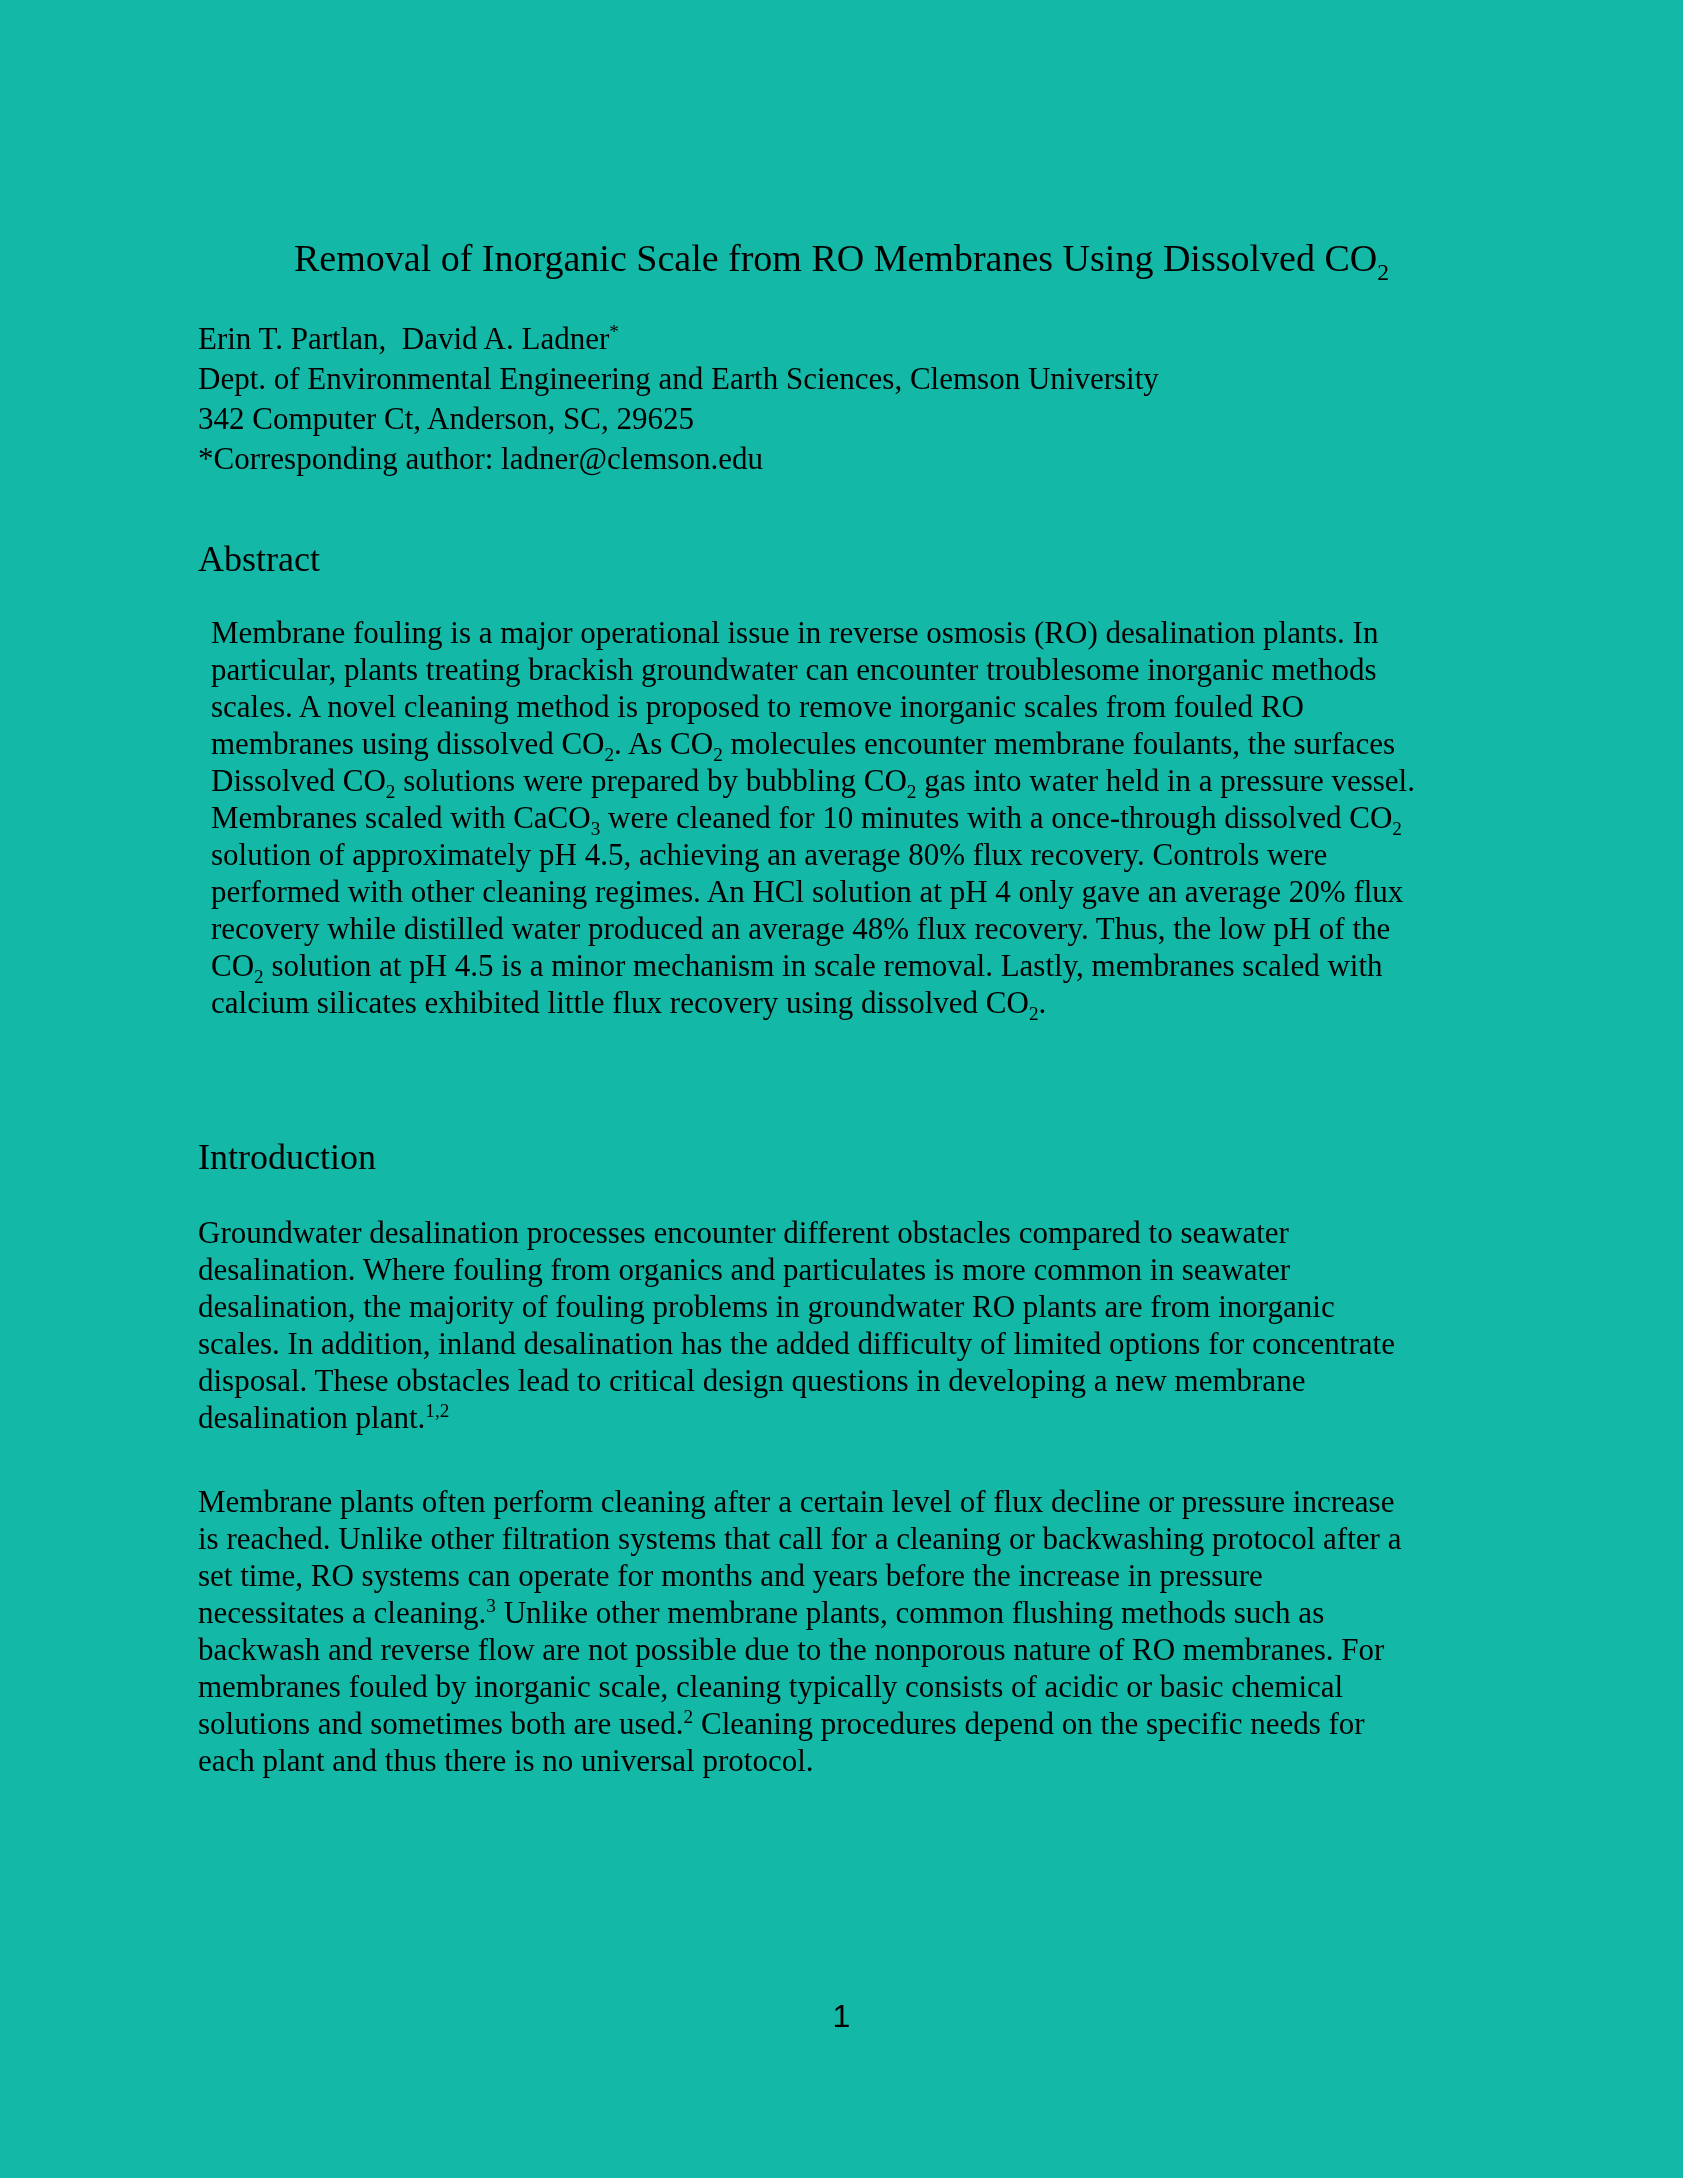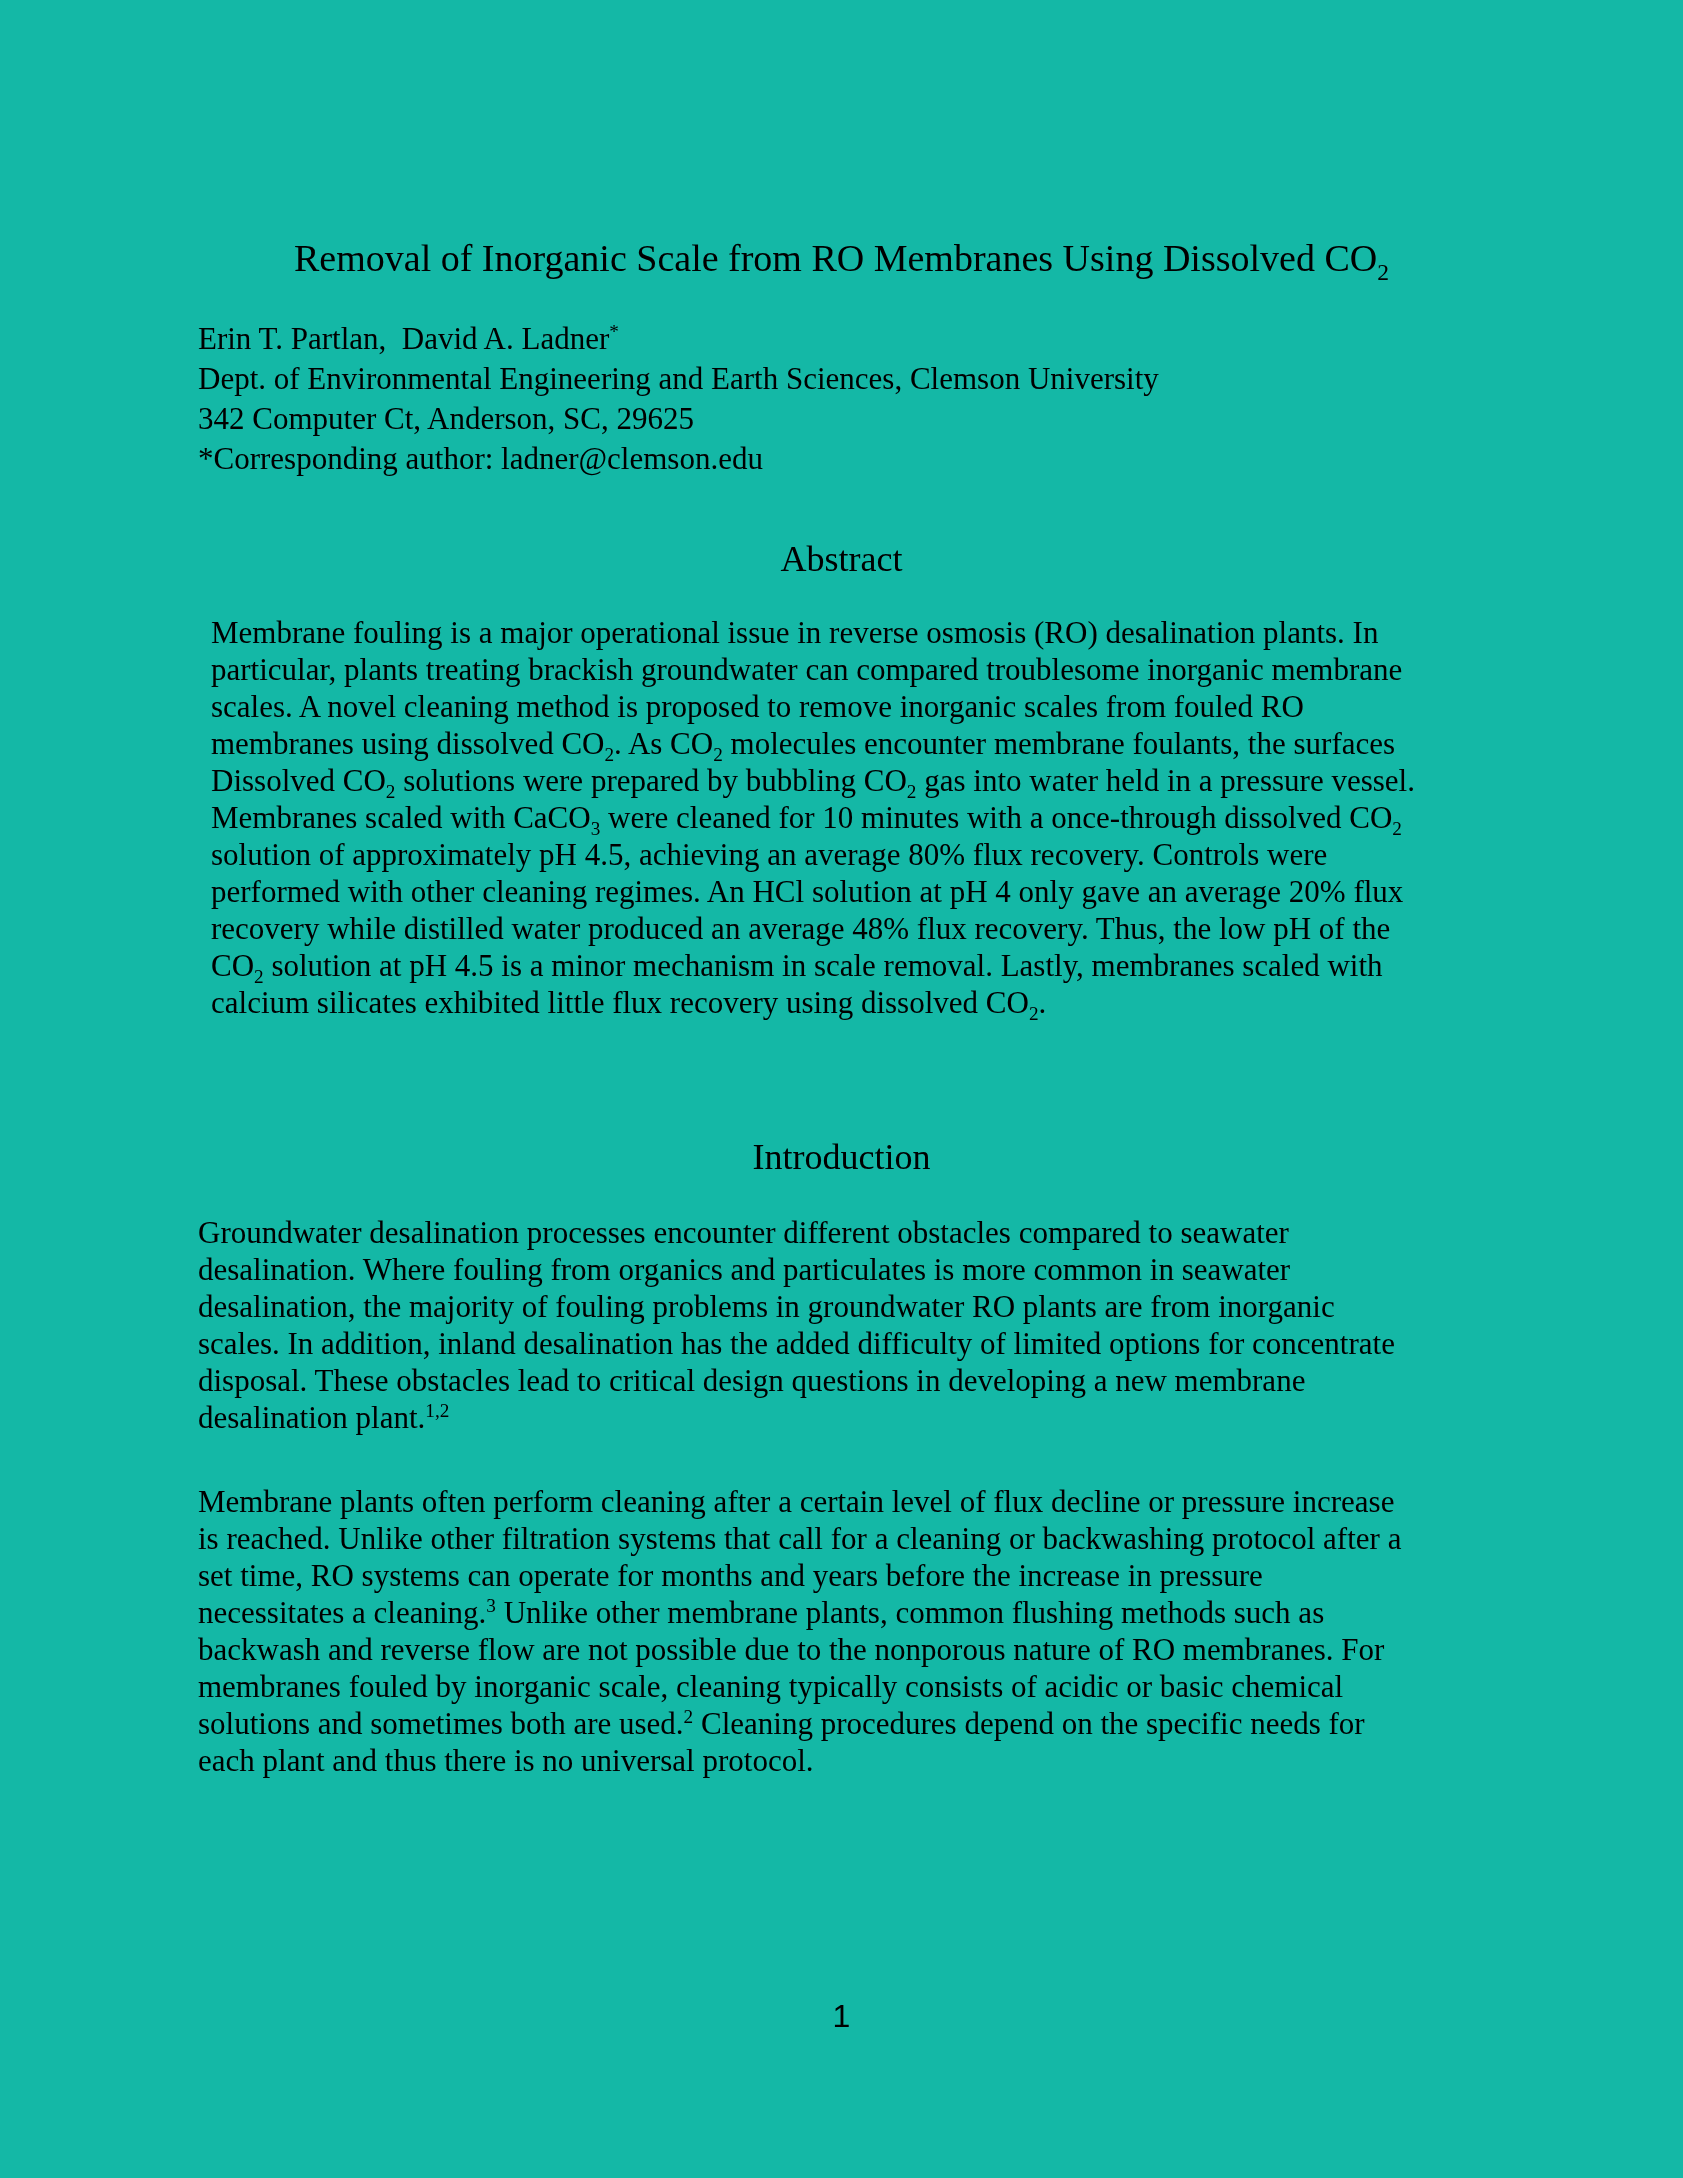--- a/index.html
+++ b/index.html
@@ -47,21 +47,20 @@
     position: absolute;
     top: 0;
     left: 198px;
     width: 1287px;
     height: 2178px;
   }
   .sec-heading {
     position: absolute;
     left: 0;
     width: 1287px;
-    text-align: center;
     font-size: 36px;
     line-height: 44px;
   }
   .para {
     position: absolute;
     left: 0;
     width: 1346px;
     font-size: 31px;
     line-height: 37px;
     text-align: left;
@@ -89,21 +88,21 @@
     <div>Erin T. Partlan,  David A. Ladner<sup>*</sup></div>
     <div>Dept. of Environmental Engineering and Earth Sciences, Clemson University</div>
     <div>342 Computer Ct, Anderson, SC, 29625</div>
     <div>*Corresponding author: ladner@clemson.edu</div>
   </div>
 
   <main id="sections">
       <div class="sec-heading" style="top: 537px;">Abstract</div>
       <div class="para" style="top: 614px; margin-left: 13px;">
         <div class="line">Membrane fouling is a major operational issue in reverse osmosis (RO) desalination plants. In</div>
-        <div class="line">particular, plants treating brackish groundwater can compared troublesome inorganic membrane</div>
+        <div class="line">particular, plants treating brackish groundwater can encounter troublesome inorganic methods</div>
         <div class="line">scales. A novel cleaning method is proposed to remove inorganic scales from fouled RO</div>
         <div class="line">membranes using dissolved CO<sub>2</sub>. As CO<sub>2</sub> molecules encounter membrane foulants, the surfaces</div>
         <div class="line">Dissolved CO<sub>2</sub> solutions were prepared by bubbling CO<sub>2</sub> gas into water held in a pressure vessel.</div>
         <div class="line">Membranes scaled with CaCO<sub>3</sub> were cleaned for 10 minutes with a once-through dissolved CO<sub>2</sub></div>
         <div class="line">solution of approximately pH 4.5, achieving an average 80% flux recovery. Controls were</div>
         <div class="line">performed with other cleaning regimes. An HCl solution at pH 4 only gave an average 20% flux</div>
         <div class="line">recovery while distilled water produced an average 48% flux recovery. Thus, the low pH of the</div>
         <div class="line">CO<sub>2</sub> solution at pH 4.5 is a minor mechanism in scale removal. Lastly, membranes scaled with</div>
         <div class="line">calcium silicates exhibited little flux recovery using dissolved CO<sub>2</sub>.</div>
       </div>

